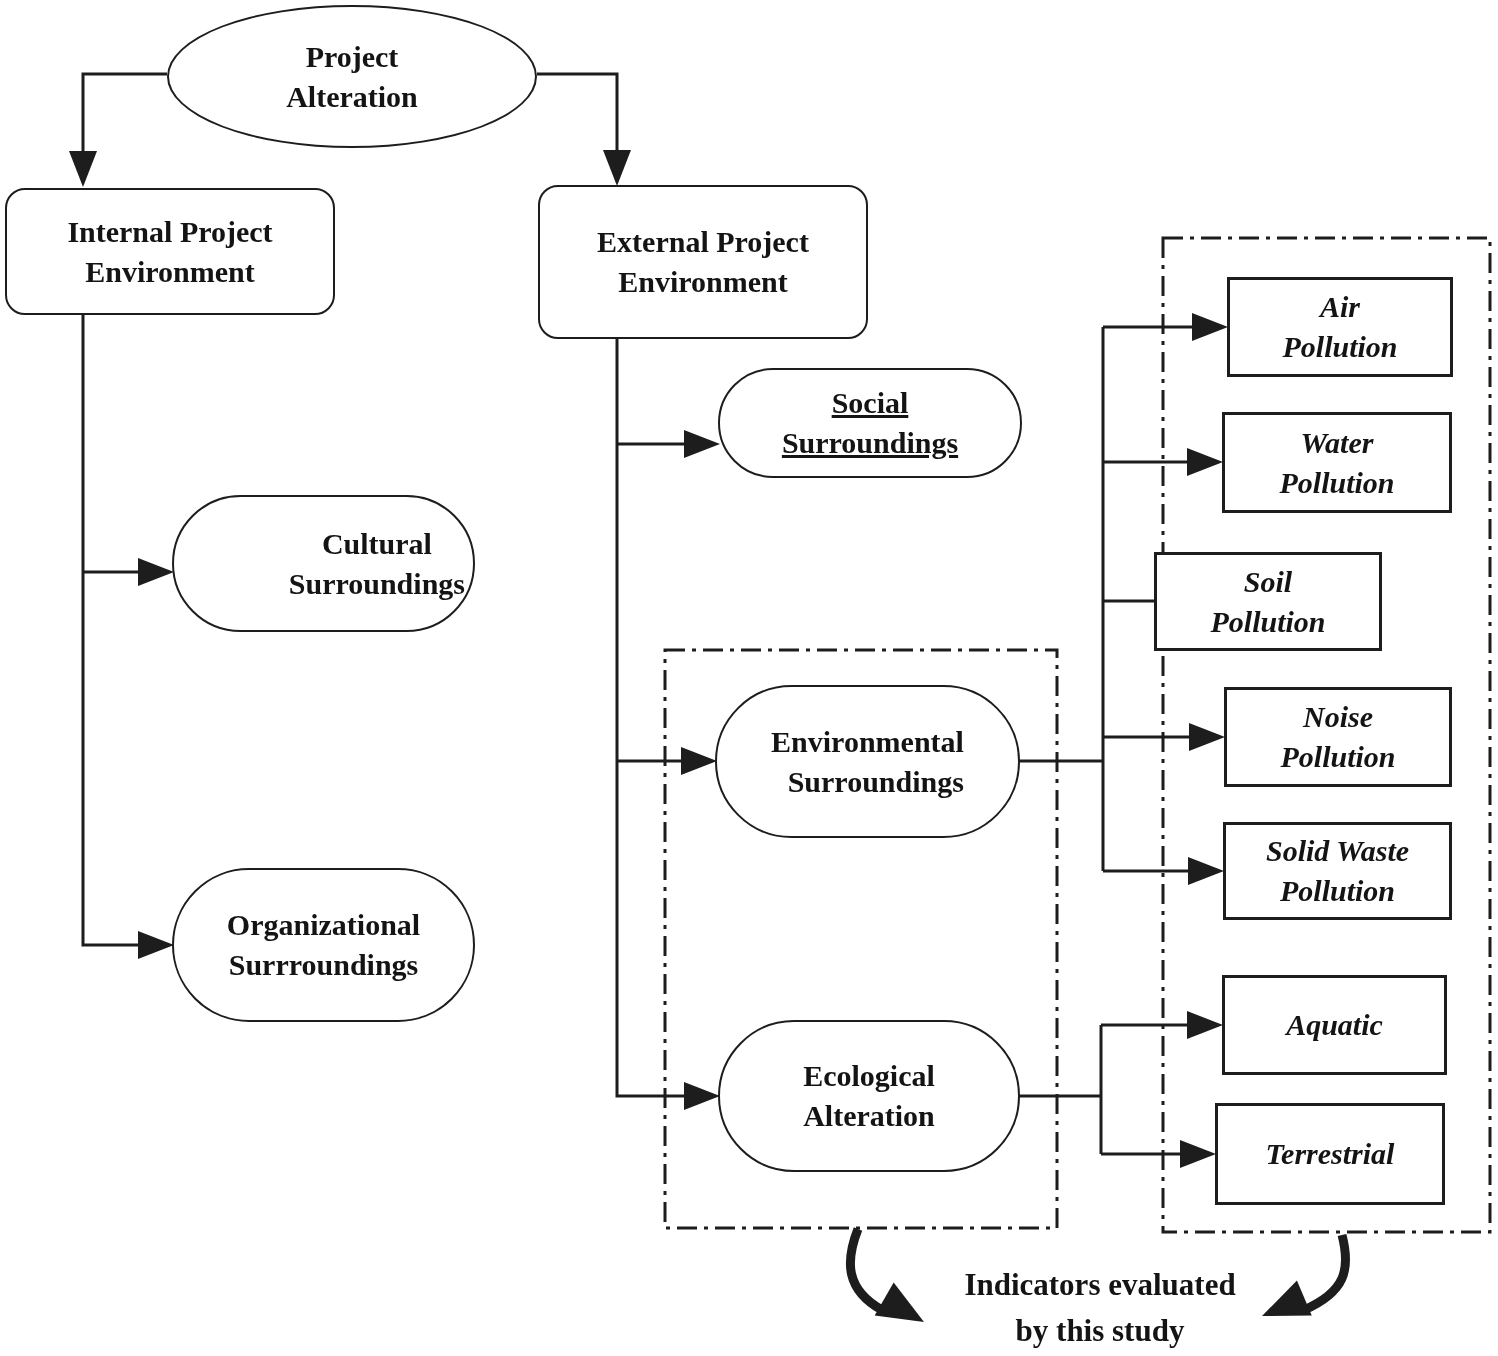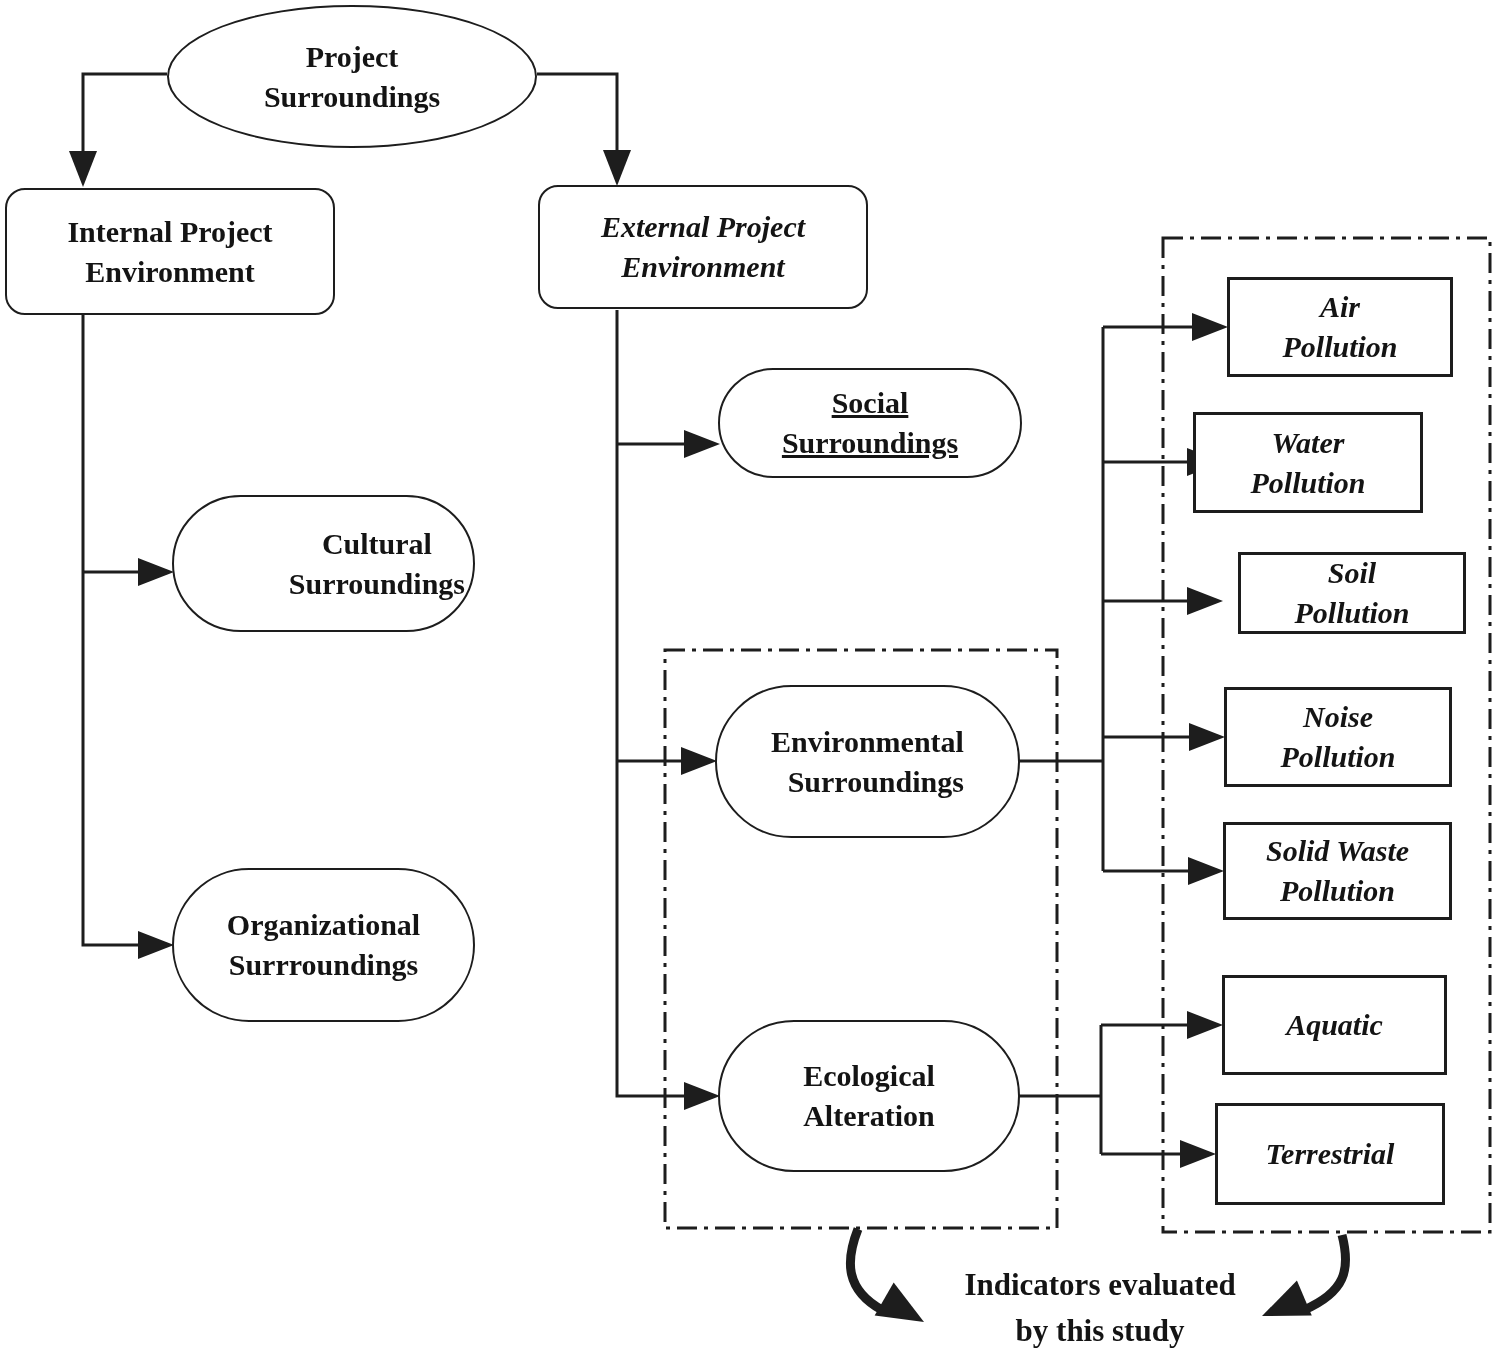--- a/index.html
+++ b/index.html
@@ -107,29 +107,29 @@
     <g>
       <path d="M858 1229 C845 1262 846 1290 882 1310" stroke-width="9"></path>
       <polygon points="0,0 -46,-19 -46,19" transform="translate(924,1322) rotate(30)" fill="#1d1d1d" stroke="none"></polygon>
       <path d="M1342 1235 C1351 1270 1345 1292 1304 1310" stroke-width="9"></path>
       <polygon points="0,0 -46,-19 -46,19" transform="translate(1262,1316) rotate(157)" fill="#1d1d1d" stroke="none"></polygon>
     </g>
   </svg>
 
   <div class="node ellipse" style="left:167px; top:5px; width:370px; height:143px;">
     <span>Project
-Surroundings</span>
+Alteration</span>
   </div>
 
   <div class="node rounded" style="left:5px; top:188px; width:330px; height:127px;">
     <span>Internal Project
 Environment</span>
   </div>
 
-  <div class="node rounded" style="left:538px; top:185px; width:330px; height:124px;font-style:italic;">
+  <div class="node rounded" style="left:538px; top:185px; width:330px; height:154px;">
     <span>External Project
 Environment</span>
   </div>
 
   <div class="node stadium" style="left:172px; top:495px; width:303px; height:137px;justify-content:flex-end;">
     <span>Cultural
 Surroundings</span>
   </div>
 
   <div class="node stadium" style="left:172px; top:868px; width:303px; height:154px;">
@@ -150,26 +150,26 @@
   <div class="node stadium" style="left:718px; top:1020px; width:302px; height:152px;">
     <span>Ecological
 Alteration</span>
   </div>
 
   <div class="node rect" style="left:1227px; top:277px; width:226px; height:100px;">
     <span>Air
 Pollution</span>
   </div>
 
-  <div class="node rect" style="left:1193px; top:412px; width:230px; height:101px;">
+  <div class="node rect" style="left:1222px; top:412px; width:230px; height:101px;">
     <span>Water
 Pollution</span>
   </div>
 
-  <div class="node rect" style="left:1238px; top:552px; width:228px; height:82px;">
+  <div class="node rect" style="left:1154px; top:552px; width:228px; height:99px;">
     <span>Soil
 Pollution</span>
   </div>
 
   <div class="node rect" style="left:1224px; top:687px; width:228px; height:100px;">
     <span>Noise
 Pollution</span>
   </div>
 
   <div class="node rect" style="left:1223px; top:822px; width:229px; height:98px;">

